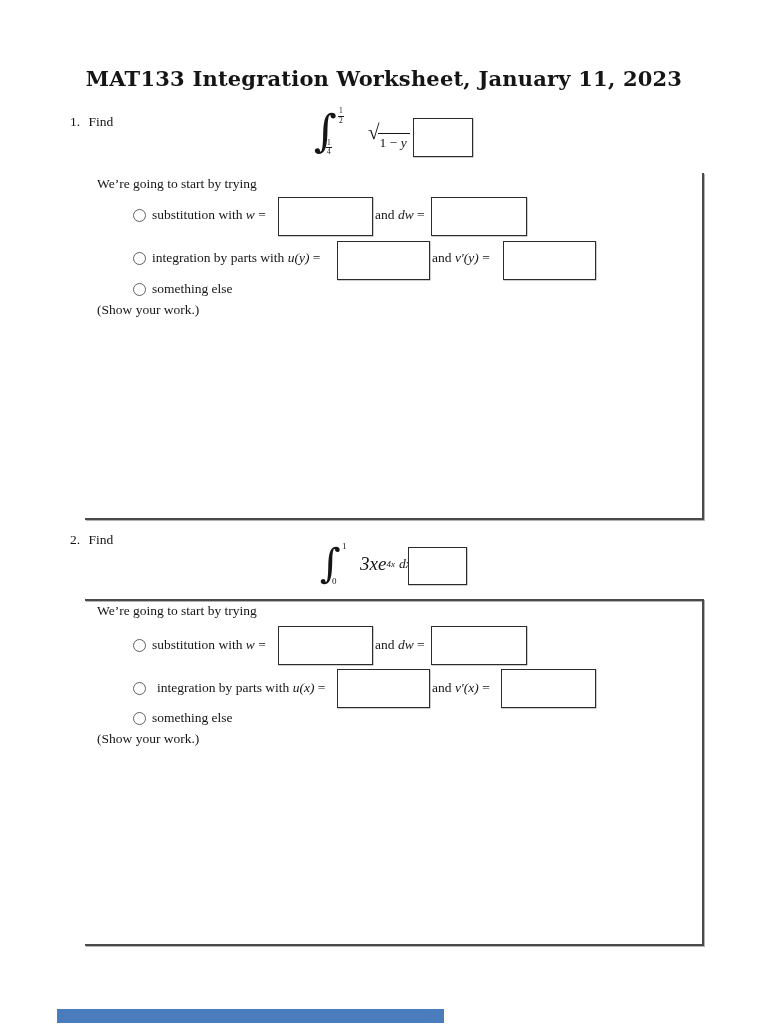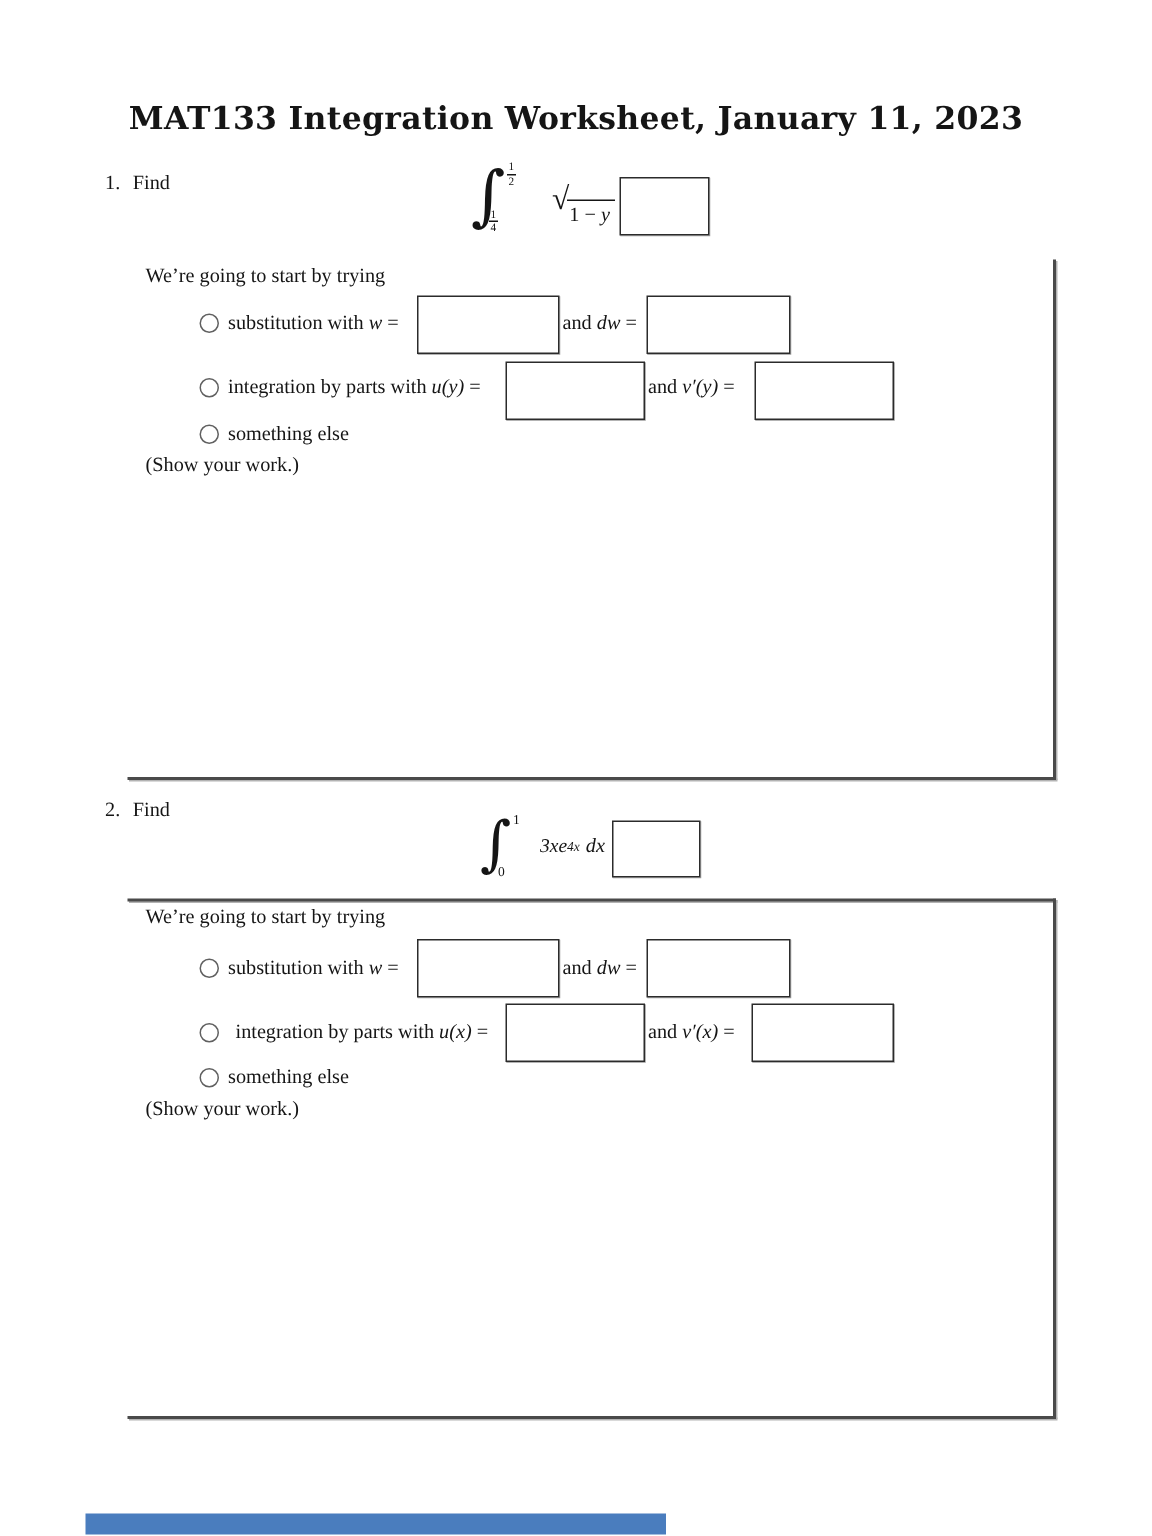--- a/index.html
+++ b/index.html
@@ -26,21 +26,21 @@
   .limfrac{position:absolute;display:flex;flex-direction:column;align-items:center;
            font-size:7.5px;line-height:1.15;}
   .limfrac .n{border-bottom:0.9px solid #151515;padding:0 1px;}
   .limplain{position:absolute;font-size:9px;line-height:1;}
   .sqrtsign{font-size:21px;line-height:24px;margin-left:10px;}
   .radicand{display:inline-block;border-top:1.3px solid #151515;margin-left:-2px;
             margin-top:19px;padding:1px 3px 0 2px;font-size:13.5px;}
   .dpart{font-size:13.5px;margin-left:4px;}
   .eq{font-size:13.5px;margin:0 4px;}
   .sup{font-size:9px;vertical-align:super;line-height:0;}
-  .coeff{font-size:13px;margin-left:6px;}
+  .coeff{font-size:19px;margin-left:6px;}
   .bottombar{position:absolute;}
 </style>
 </head>
 <body>
 
 <div class="page">
 
   <div class="abs title" style="top:66px;left:0;">MAT133 Integration Worksheet, January 11, 2023</div>
 
   <div class="abs body13" style="left:70px;top:114px;">

